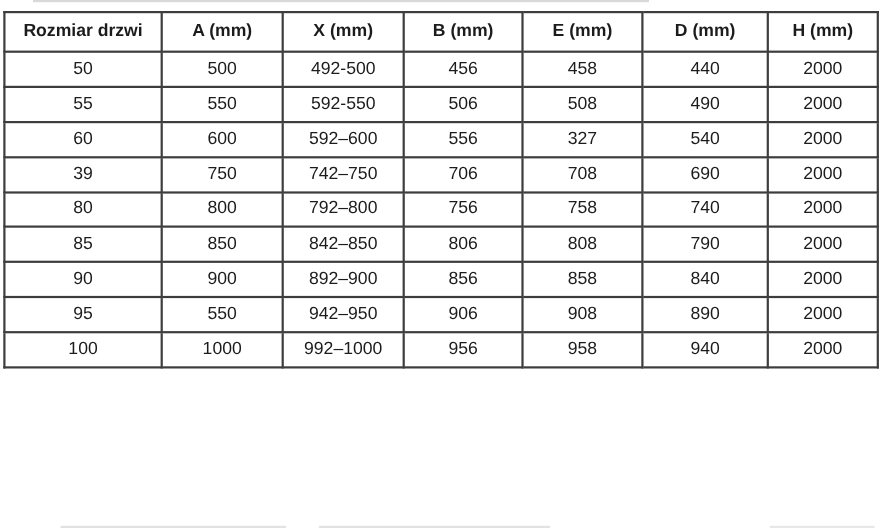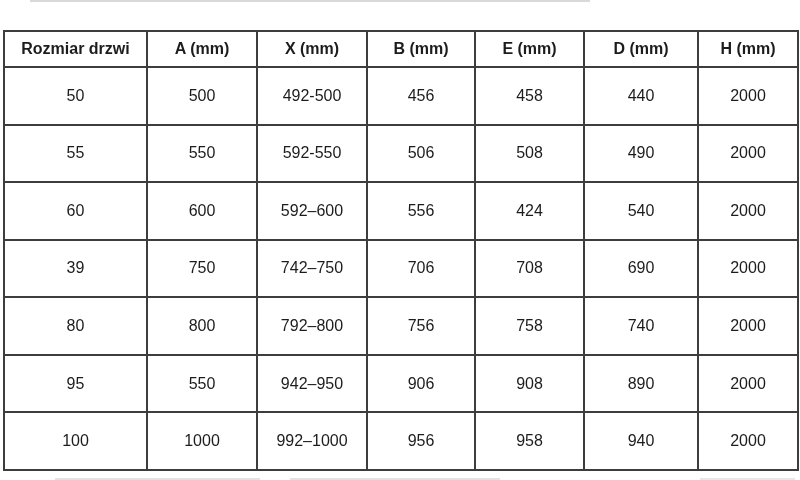--- a/index.html
+++ b/index.html
@@ -16,22 +16,22 @@
     font-family:"Liberation Sans", sans-serif;
     overflow:hidden;
   }
   .artifact{position:absolute;pointer-events:none;}
   .artifact-top{left:30px;top:0;width:560px;height:2px;background:#d9d9d9;}
   .artifact-b1{left:55px;top:478px;width:205px;height:2px;background:#e2e2e2;}
   .artifact-b2{left:290px;top:478px;width:210px;height:2px;background:#e2e2e2;}
   .artifact-b3{left:700px;top:478px;width:95px;height:2px;background:#e7e7e7;}
   table.size-table{
     position:absolute;
-    left:3px;top:30px;
-    width:794px;height:441px;
+    left:3px;top:10px;
+    width:794px;height:325px;
     border-collapse:collapse;
     table-layout:fixed;
     background:var(--bg);
   }
   .size-table col.c1{width:143px;}
   .size-table col.c2{width:110px;}
   .size-table col.c3{width:110px;}
   .size-table col.c4{width:108px;}
   .size-table col.c5{width:109px;}
   .size-table col.c6{width:114px;}
@@ -99,40 +99,58 @@
         <td>506</td>
         <td>508</td>
         <td>490</td>
         <td>2000</td>
       </tr>
       <tr>
         <td>60</td>
         <td>600</td>
         <td>592–600</td>
         <td>556</td>
-        <td>424</td>
+        <td>327</td>
         <td>540</td>
         <td>2000</td>
       </tr>
       <tr>
         <td>39</td>
         <td>750</td>
         <td>742–750</td>
         <td>706</td>
         <td>708</td>
         <td>690</td>
         <td>2000</td>
       </tr>
       <tr>
         <td>80</td>
         <td>800</td>
         <td>792–800</td>
         <td>756</td>
         <td>758</td>
         <td>740</td>
+        <td>2000</td>
+      </tr>
+      <tr>
+        <td>85</td>
+        <td>850</td>
+        <td>842–850</td>
+        <td>806</td>
+        <td>808</td>
+        <td>790</td>
+        <td>2000</td>
+      </tr>
+      <tr>
+        <td>90</td>
+        <td>900</td>
+        <td>892–900</td>
+        <td>856</td>
+        <td>858</td>
+        <td>840</td>
         <td>2000</td>
       </tr>
       <tr>
         <td>95</td>
         <td>550</td>
         <td>942–950</td>
         <td>906</td>
         <td>908</td>
         <td>890</td>
         <td>2000</td>

